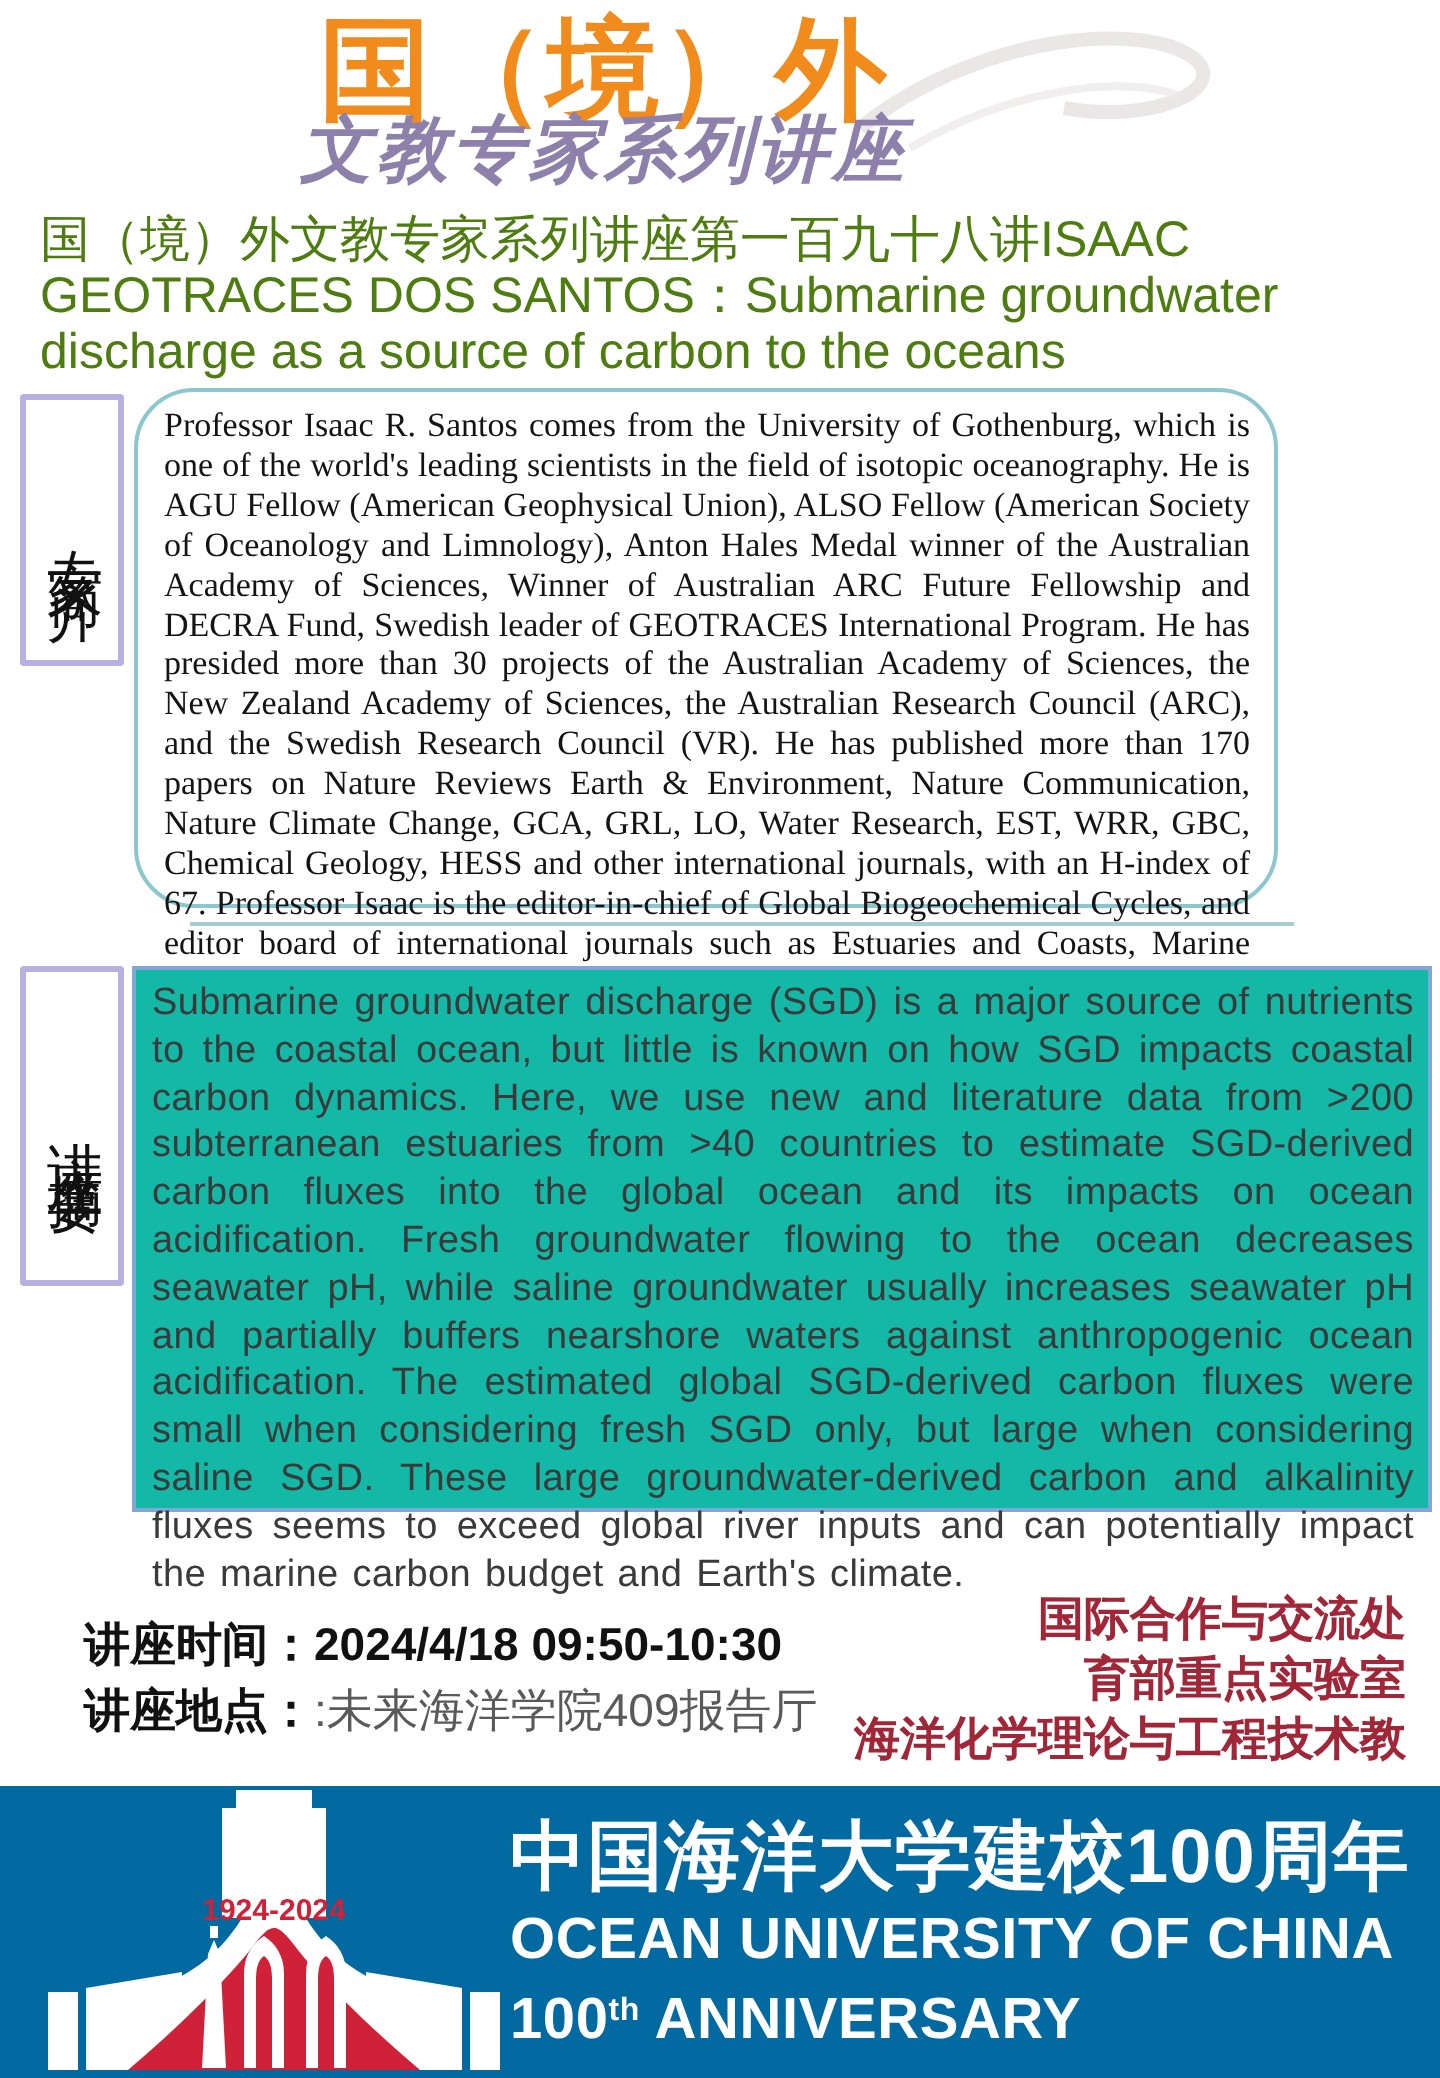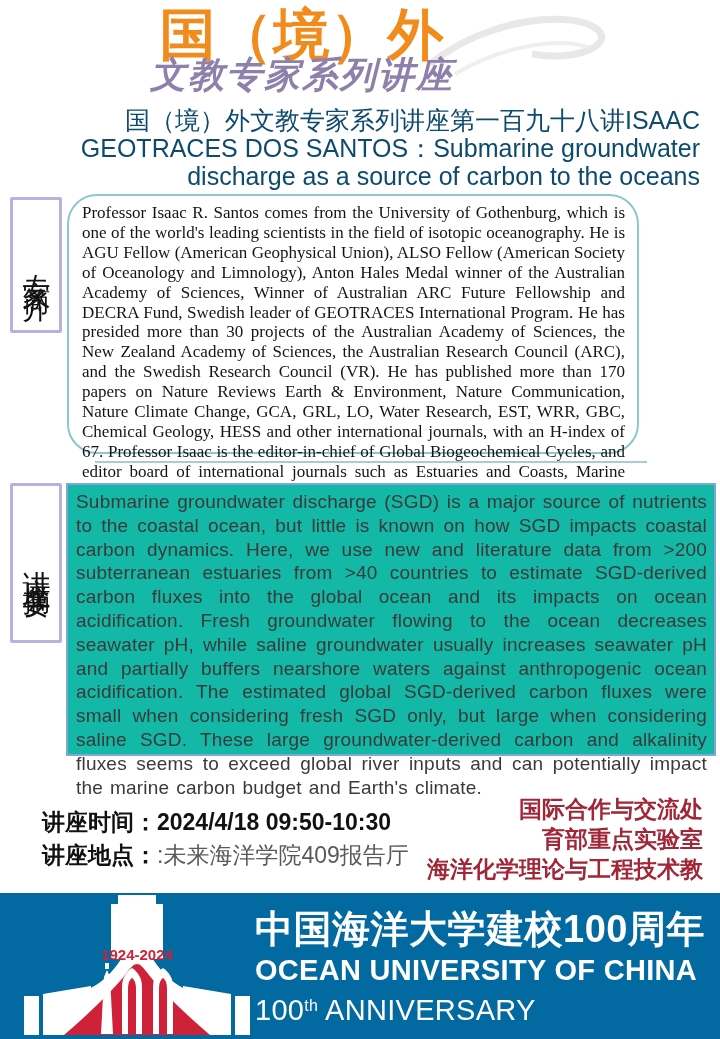--- a/index.html
+++ b/index.html
@@ -10,22 +10,22 @@
   
   .header{position:absolute;top:6px;left:0;width:604px;text-align:center;}
   .swirl{position:absolute;top:4px;left:0;width:720px;height:100px;z-index:0;}
   .logo-cn{position:relative;z-index:1;font-size:56px;font-weight:800;
            color:#f18b1b;letter-spacing:1px;line-height:1.05;
            font-family:"Liberation Sans",sans-serif;}
   .logo-sub{position:relative;z-index:1;font-size:36px;font-weight:800;font-style:italic;
             color:#8d81ac;letter-spacing:2px;margin-top:-8px;line-height:1.0;}
 
   
-  .title{position:absolute;top:106px;left:20px;width:680px;text-align:right;
-         font-size:25px;line-height:28px;color:#0c4a6e;}
+  .title{position:absolute;top:106px;left:20px;width:680px;text-align:left;
+         font-size:25px;line-height:28px;color:#4d7c0f;}
   .title span{display:block;}
 
   
   .vlabel{position:absolute;left:10px;width:52px;background:#fff;
           border:3px solid #b7b0e0;border-radius:2px;
           display:flex;align-items:center;justify-content:center;box-sizing:border-box;}
   .vlabel span{writing-mode:vertical-rl;text-orientation:upright;
                font-family:"Liberation Serif",serif;font-size:28px;color:#111;
                letter-spacing:7px;}
   .vlabel.expert{top:197px;height:136px;}
@@ -59,21 +59,21 @@
            font-family:"Liberation Serif",serif;font-weight:700;
            font-size:23px;line-height:30px;color:#a02638;}
   .credits span{display:block;}
 
   
   .banner{position:absolute;left:0;top:893px;width:720px;height:146px;background:#0369a1;}
   .gate-logo{position:absolute;left:22px;top:0;width:230px;height:146px;}
   .banner-text{position:absolute;left:255px;top:13px;width:455px;color:#fff;}
   .banner-cn{font-size:38px;font-weight:800;letter-spacing:0.5px;line-height:46px;white-space:nowrap;}
   .banner-en{font-size:29px;font-weight:800;line-height:36px;letter-spacing:0.3px;white-space:nowrap;}
-  .banner-anniv{font-size:29px;font-weight:400;line-height:36px;letter-spacing:0.3px;white-space:nowrap;}
+  .banner-anniv{font-size:29px;font-weight:700;line-height:36px;letter-spacing:0.3px;white-space:nowrap;}
   .banner-anniv sup{font-size:16px;vertical-align:9px;}
 </style>
 </head>
 <body>
 
 <div class="poster">
 
   <svg class="swirl" viewBox="0 0 720 100">
     <path d="M430,60 C490,12 575,6 598,26 C614,41 575,58 532,50" fill="none" stroke="#e4e2e0" stroke-width="7" opacity="0.8"></path>
     <path d="M455,70 C510,38 565,34 590,44" fill="none" stroke="#ecebe9" stroke-width="4" opacity="0.8"></path>

